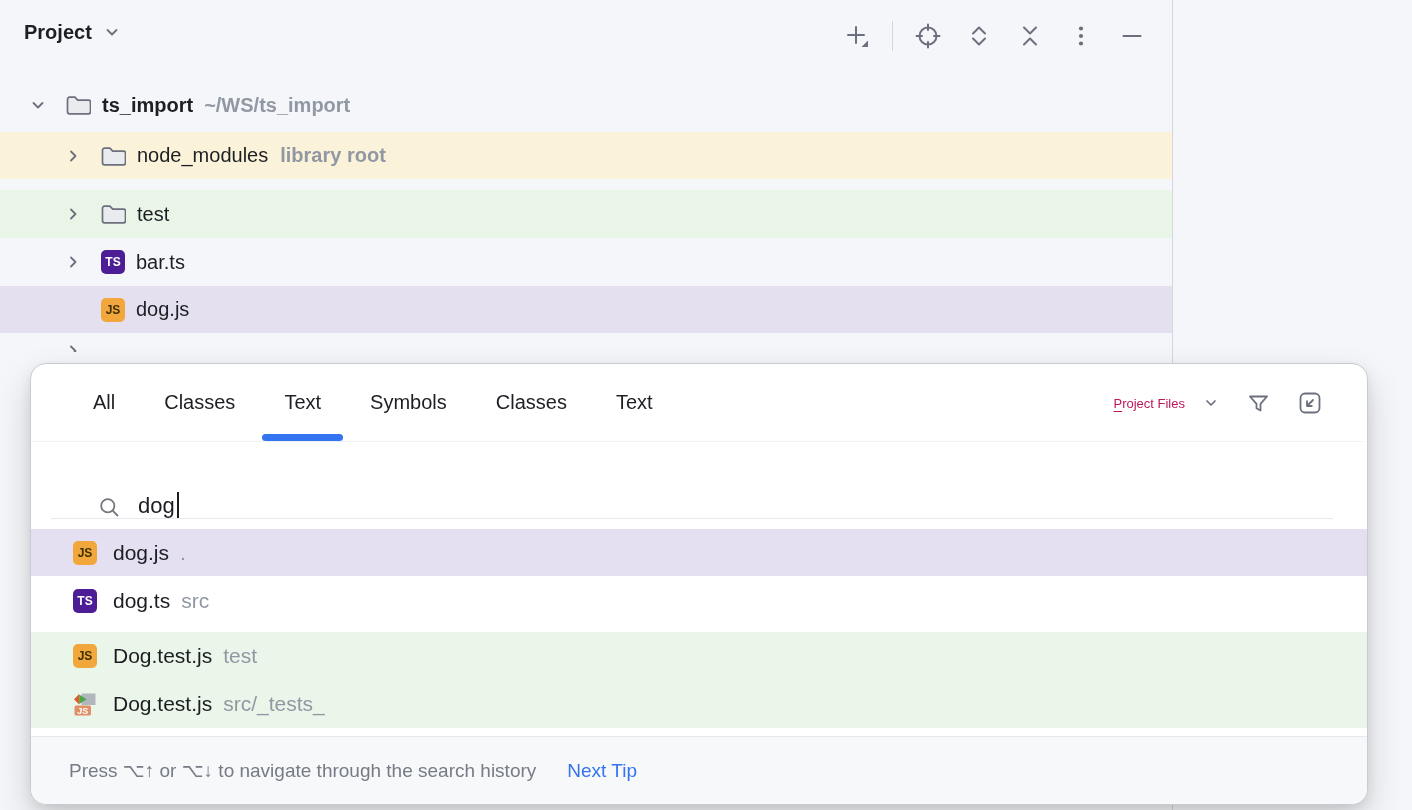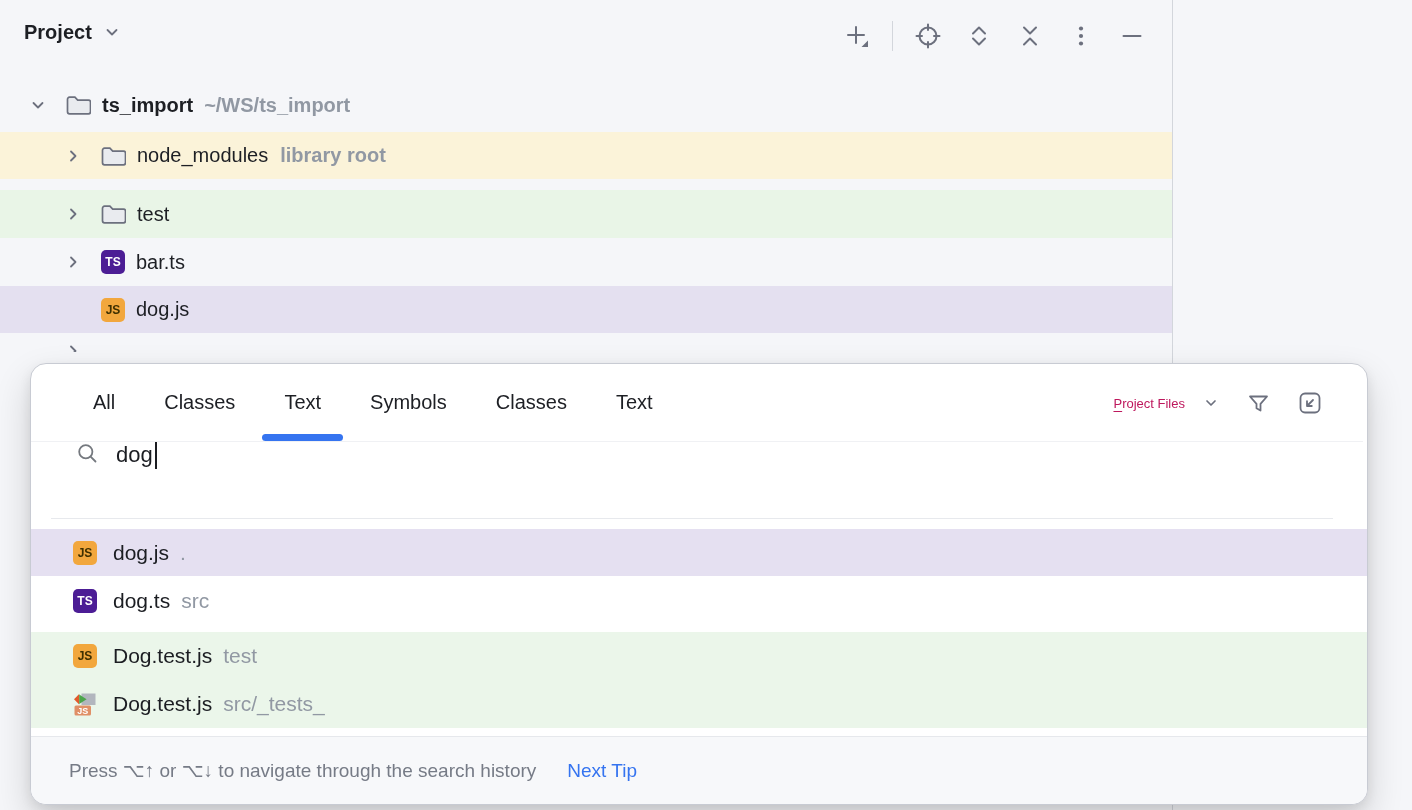--- a/index.html
+++ b/index.html
@@ -37,21 +37,21 @@
   .popup{position:absolute;left:30px;top:363px;width:1338px;height:442px;background:#FFFFFF;
     border:1px solid #C8CBD3;border-radius:16px;box-sizing:border-box;overflow:hidden;
     box-shadow:0 16px 36px rgba(0,0,0,.16),0 4px 12px rgba(0,0,0,.08)}
   .tabbar{position:absolute;left:0;right:4px;top:0;height:78px;display:flex;align-items:center;padding-left:42px;box-sizing:border-box;border-bottom:1px solid #F0F1F4}
   .tab{position:relative;height:100%;display:flex;align-items:center;padding:0 20px;margin-right:9px;font-size:20px;color:#1D1F24;cursor:default}
   .tab.active::after{content:"";position:absolute;left:-2px;right:-2px;bottom:0;height:7px;border-radius:4px;background:#3574F0}
   .scopebar{position:absolute;right:40px;top:0;height:78px;display:flex;align-items:center}
   .scopelab{display:flex;align-items:center;gap:18px;font-size:13px;color:#be185d;margin-right:26px}
   .mnem{text-decoration:underline;text-underline-offset:3px}
   .ibtn{width:26px;height:26px;display:flex;align-items:center;justify-content:center;margin-left:26px}
-  .searchrow{position:absolute;left:0;right:12px;top:78px;height:77px;display:flex;align-items:flex-start;padding-left:45px;box-sizing:border-box}
+  .searchrow{position:absolute;left:0;right:12px;top:78px;height:77px;display:flex;align-items:flex-end;padding-left:67px;box-sizing:border-box}
   .searchrow::after{content:"";position:absolute;left:20px;right:22px;bottom:0;height:1px;background:#E7E9ED}
   .searchtext{margin-left:17px;font-size:22px;color:#1B1D22}
   .caret{width:2px;height:27px;background:#1B1D22;margin-left:2px}
   .rrow{position:absolute;left:0;width:100%;display:flex;align-items:center;padding-left:42px;box-sizing:border-box;font-size:21px;color:#1B1D22}
   .r1{top:165px;height:47px;background:#E5E0F1}
   .r2{top:213px;height:48px}
   .r3{top:268px;height:48px;background:#EBF6EA}
   .r4{top:316px;height:48px;background:#EBF6EA}
   .rrow .name{margin-left:16px;white-space:nowrap}
   .rrow .loc{color:#9198A3;margin-left:11px;white-space:nowrap}

